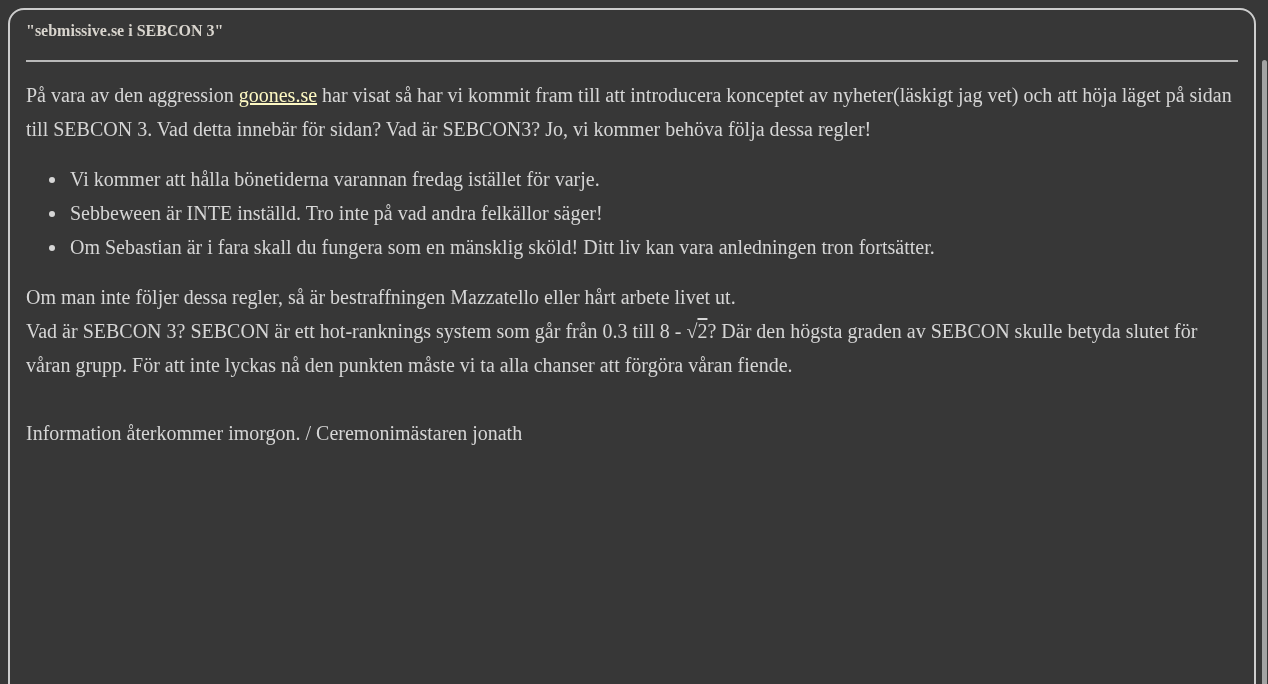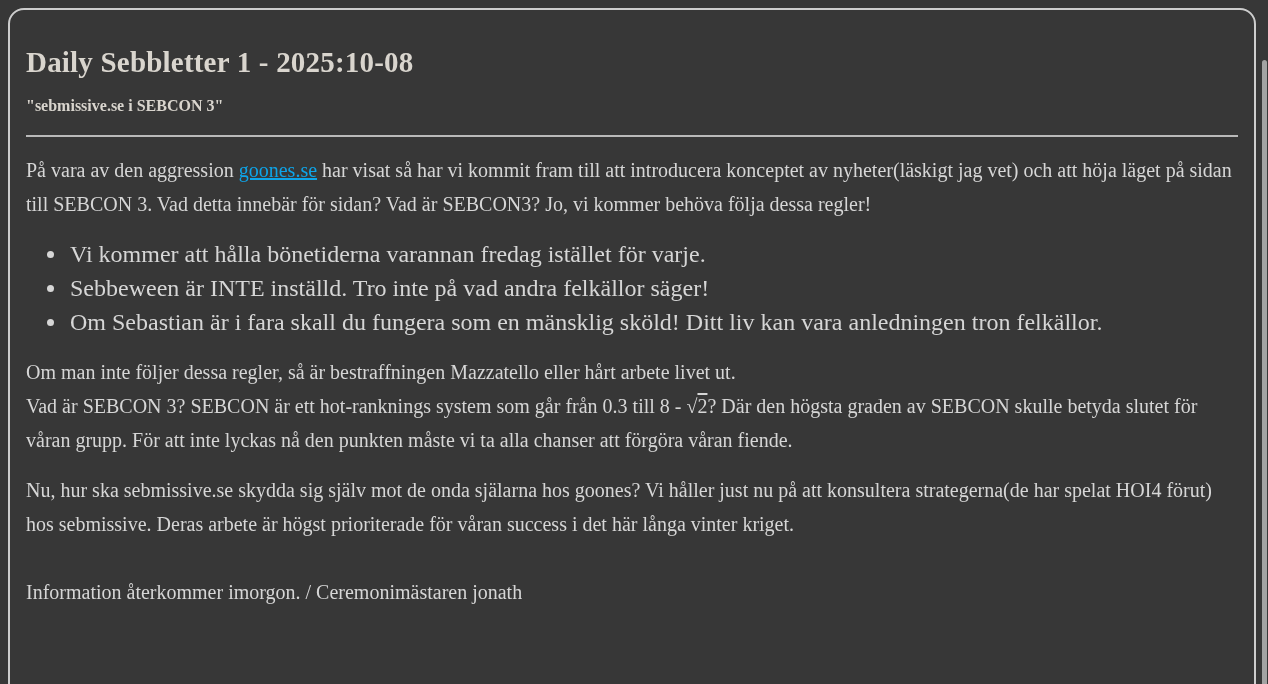--- a/index.html
+++ b/index.html
@@ -43,26 +43,26 @@
   }
   p.body-text {
     font-size: 20px;
     line-height: 34px;
     margin: 16px 0;
     color: #d6d6d6;
   }
   ul.rules {
     margin: 16px 0;
     padding-left: 42px;
-    font-size: 24px;
+    font-size: 20px;
     line-height: 34px;
   }
   ul.rules li { padding-left: 2px; }
   a.inline-link {
-    color: #0ea5e9;
+    color: #fef9c3;
     text-decoration: underline;
     cursor: pointer;
   }
   .em { }
   .radicand { text-decoration: overline; }
   p.footer-line { margin-top: 34px; }
   .scrollbar-thumb {
     position: fixed;
     top: 60px;
     right: 1px;
@@ -70,35 +70,33 @@
     height: 624px;
     background: #a3a3a3;
     border-radius: 3px 3px 0 0;
   }
 </style>
 </head>
 <body>
 
 <div class="sheet">
 
-  <h1 class="title">Daily Sebbletter 1 - 2025:10-08</h1>
 
   <p class="subtitle">"sebmissive.se i SEBCON 3"</p>
 
   <hr class="divider">
 
   <p class="body-text"><span>På vara av den aggression </span><a href="#" class="inline-link">goones.se</a><span> har visat så har vi kommit fram till att introducera konceptet av nyheter(läskigt jag vet) och att höja läget på sidan till SEBCON 3. Vad detta innebär för sidan? Vad är SEBCON3? Jo, vi kommer behöva följa dessa regler!</span></p>
 
   <ul class="rules">
     <li>Vi kommer att hålla bönetiderna varannan fredag istället för varje.</li>
     <li>Sebbeween är INTE inställd. Tro inte på vad andra felkällor säger!</li>
-    <li>Om Sebastian är i fara skall du fungera som en mänsklig sköld! Ditt liv kan vara anledningen tron felkällor.</li>
+    <li>Om Sebastian är i fara skall du fungera som en mänsklig sköld! Ditt liv kan vara anledningen tron fortsätter.</li>
   </ul>
 
   <p class="body-text"><span>Om man inte följer dessa regler, så är bestraffningen </span><span class="em">Mazzatello</span><span> eller hårt arbete livet ut.</span><br><span>Vad är SEBCON 3? SEBCON är ett hot-ranknings system som går från 0.3 till 8 - </span><span>√</span><span class="radicand">2</span><span>? Där den högsta graden av SEBCON skulle betyda slutet för våran grupp. För att inte lyckas nå den punkten måste vi ta alla chanser att förgöra våran fiende.</span></p>
 
-  <p class="body-text">Nu, hur ska sebmissive.se skydda sig själv mot de onda själarna hos goones? Vi håller just nu på att konsultera strategerna(de har spelat HOI4 förut) hos sebmissive. Deras arbete är högst prioriterade för våran success i det här långa vinter kriget.</p>
 
   <p class="body-text footer-line">Information återkommer imorgon. / Ceremonimästaren jonath</p>
 
 </div>
 
 <div class="scrollbar-thumb"></div>
 
 </body></html>

